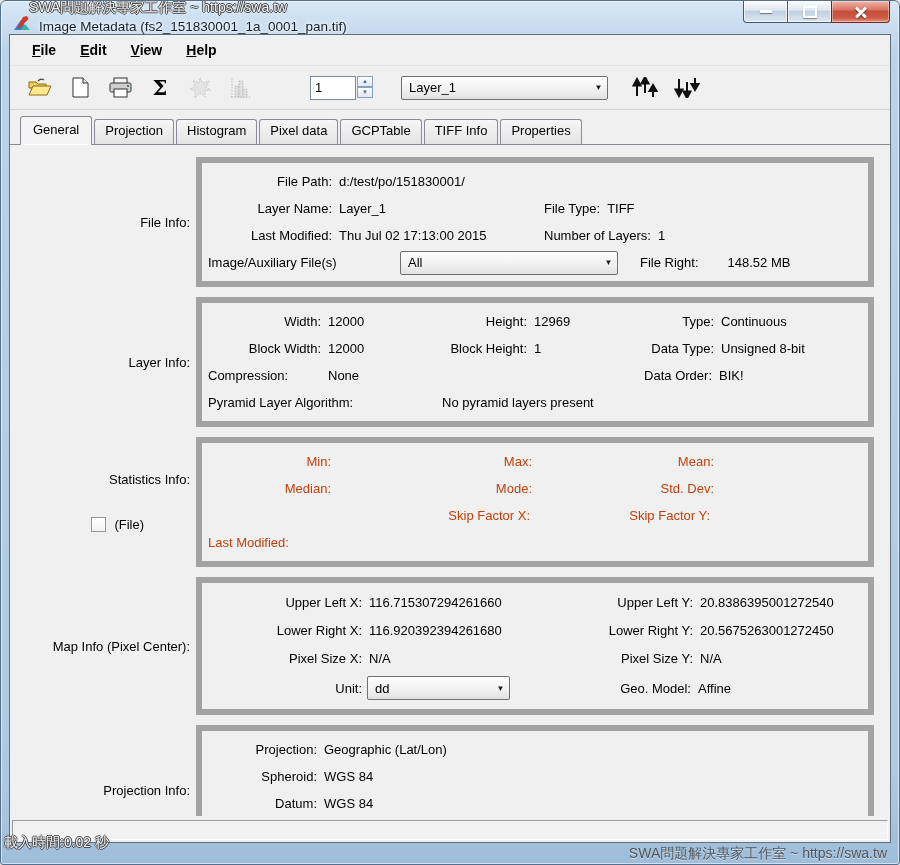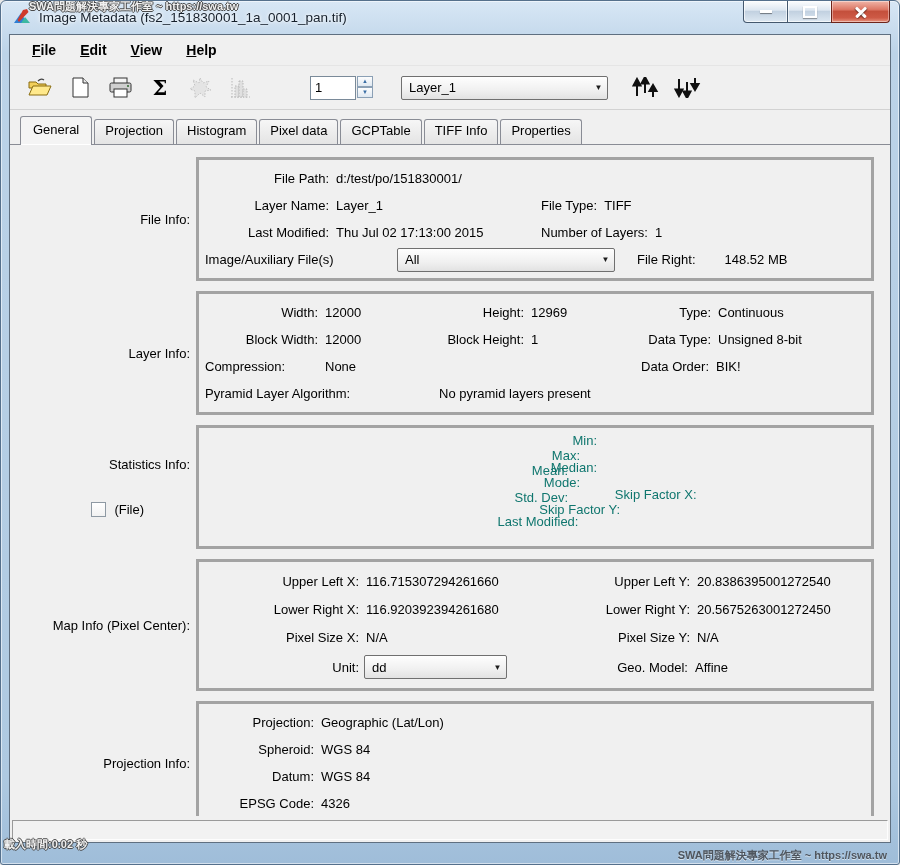--- a/index.html
+++ b/index.html
@@ -1,21 +1,21 @@
 <!DOCTYPE html>
 <html><head>
 <meta charset="utf-8">
 <style>
   html,body{margin:0;padding:0;background:#e8e8e8;}
   body{width:900px;height:865px;font-family:"Liberation Sans","DejaVu Sans",sans-serif;font-size:13px;color:#000;}
   .win{position:relative;width:898px;height:863px;border:1px solid #55708c;border-radius:6px 6px 3px 3px;
        background:linear-gradient(180deg,#d8e7f5 0%,#bcd3e8 6%,#aec9e1 90%,#9fbdd9 100%);
        box-shadow:inset 0 0 0 1px rgba(255,255,255,.55);overflow:hidden;}
   
-  .titlebar{position:relative;height:33px;display:flex;align-items:center;padding-left:12px;}
+  .titlebar{position:relative;height:33px;display:flex;align-items:flex-end;padding-left:12px;}
   .apptitle{margin-left:7px;color:#16202c;font-size:13.5px;text-shadow:0 0 3px #fff,0 0 6px #fff;white-space:nowrap;}
   .appicon{width:19px;height:19px;display:inline-block;}
   .winbtns{position:absolute;top:0;right:9px;display:flex;}
   .wbtn{width:43px;height:21px;border:1px solid #44586e;border-top:none;margin-left:-1px;
         display:flex;align-items:center;justify-content:center;
         background:linear-gradient(#fcfdfe,#dce6f0 45%,#c0cfdf 46%,#dde8f2);
         box-shadow:inset 0 0 0 1px rgba(255,255,255,.65);}
   .wbtn.min{border-radius:0 0 0 4px;}
   .wbtn.close{width:57px;border-radius:0 0 4px 0;border-color:#6e241a;
         background:linear-gradient(#f0b5a8,#dd7866 40%,#c4503c 50%,#cd5a46 80%,#e8937f);
@@ -51,32 +51,32 @@
   .tabstrip{display:flex;align-items:flex-end;padding:9px 0 0 10px;height:25px;position:relative;z-index:2;}
   .tab{padding:3px 10px 4px 10px;border:1px solid #898c95;border-bottom:none;border-radius:3px 3px 0 0;
        background:linear-gradient(#f6f6f6,#e4e4e4);margin-right:2px;font-size:13px;height:17px;}
   .tab.active{background:#f4f4f4;padding:5px 12px 6px 12px;margin-bottom:-1px;position:relative;z-index:3;
        box-shadow:0 -1px 0 #fff inset;}
   .tabpanel{flex:1;border-top:1px solid #898c95;background:#f0f0f0;padding-top:12px;position:relative;z-index:1;overflow:hidden;}
   
   .sect{display:flex;margin:0 16px 10px 0;}
   .sect-label{width:186px;display:flex;flex-direction:column;justify-content:center;align-items:flex-end;
               padding-right:6px;box-sizing:border-box;text-align:right;}
-  .groupbox{flex:1;border:3px solid #a3a3a3;background:#f0f0f0;padding:5px 0 5px 0;box-sizing:border-box;}
+  .groupbox{flex:1;border:6px solid #a3a3a3;background:#f0f0f0;padding:5px 0 5px 0;box-sizing:border-box;}
   .row{display:flex;align-items:center;height:27px;white-space:nowrap;}
   .lbl{text-align:right;padding-right:5px;box-sizing:border-box;flex-shrink:0;}
   .lfl{text-align:left;padding-left:6px;box-sizing:border-box;flex-shrink:0;}
   .val{padding-left:2px;}
-  .dis{color:#0f766e;flex-direction:column;}
+  .dis{color:#c2410c;}
   .cbrow{display:flex;align-items:center;margin-top:30px;padding-right:46px;margin-left:20px;}
   .checkbox{width:13px;height:13px;border:1px solid #8e99a3;background:linear-gradient(#fff,#f2f2f2);margin-right:8px;}
   
   .statusbar{height:18px;margin:4px 2px 2px 2px;border:1px solid;border-color:#9a9a9a #fdfdfd #fdfdfd #9a9a9a;background:#f2f2f2;}
   
-  .wm{position:absolute;font-weight:bold;font-size:11px;pointer-events:none;white-space:nowrap;}
+  .wm{position:absolute;font-weight:normal;font-size:14px;pointer-events:none;white-space:nowrap;}
   .wm-top{left:28px;top:-2px;color:rgba(255,255,255,.92);
       text-shadow:-1px 0 0 #4a4a4a,1px 0 0 #4a4a4a,0 -1px 0 #4a4a4a,0 1px 0 #4a4a4a;}
   .wm-bl{left:3px;bottom:12px;color:rgba(255,255,255,.92);
       text-shadow:-1px 0 0 #4a4a4a,1px 0 0 #4a4a4a,0 -1px 0 #4a4a4a,0 1px 0 #4a4a4a;margin-top:23px;}
   .wm-br{right:12px;bottom:1px;color:rgba(72,78,86,.95);text-shadow:0 1px 0 rgba(255,255,255,.55);}
 </style>
 </head>
 <body>
 
 <div class="win">

